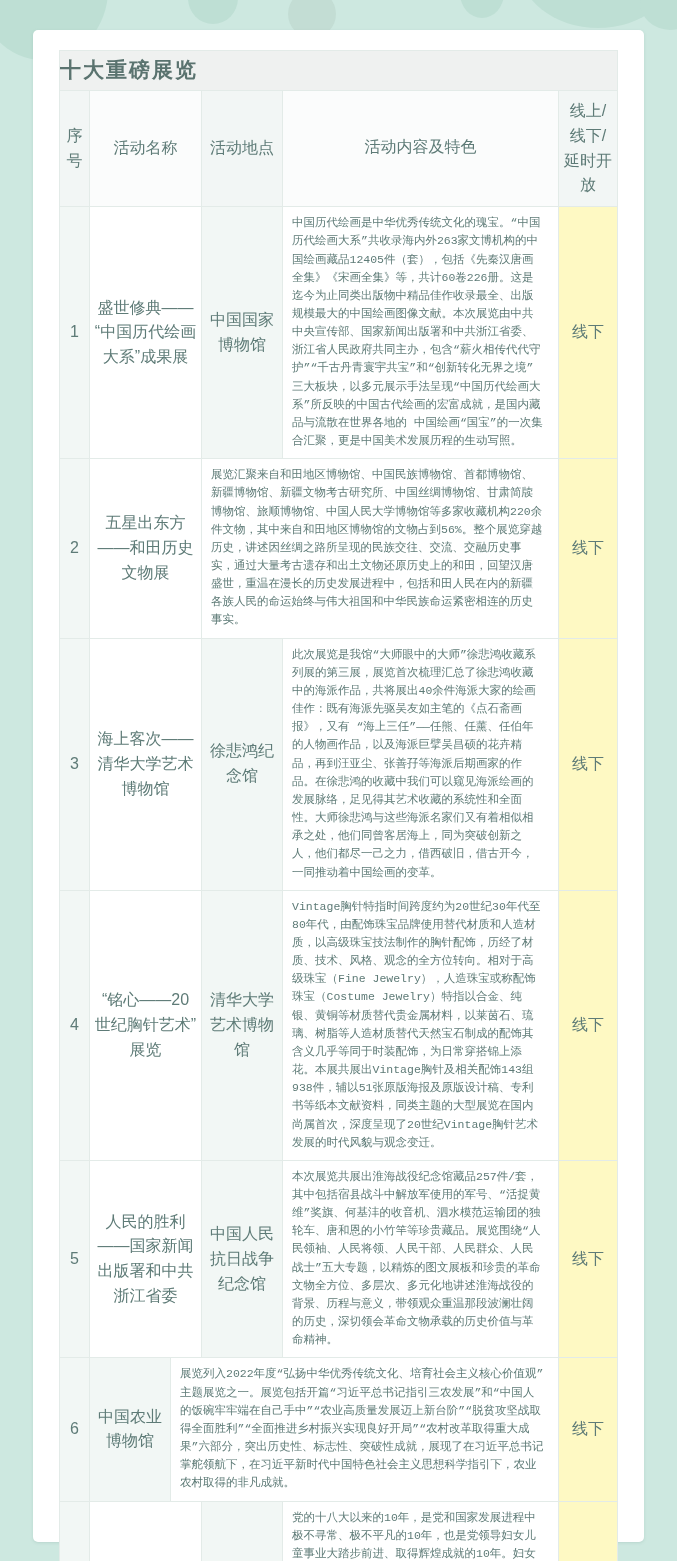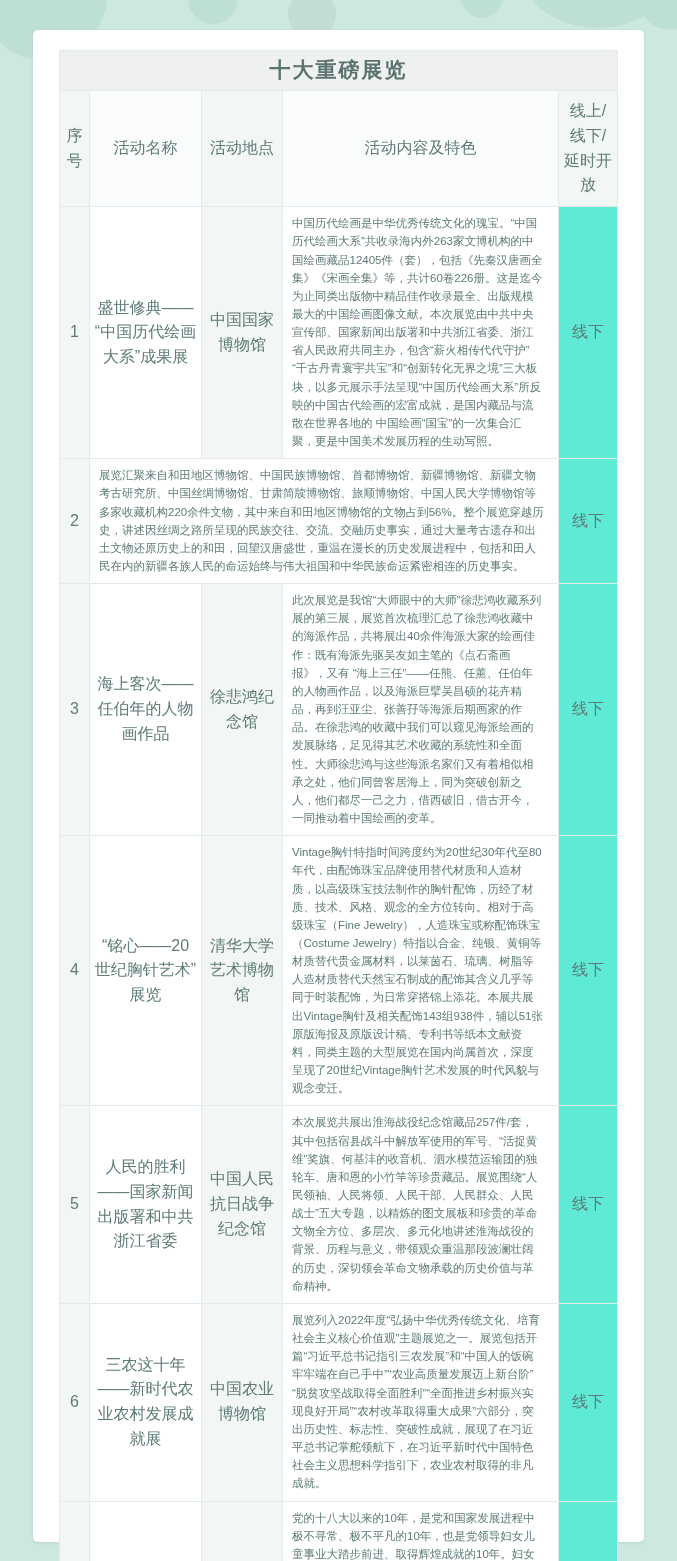--- a/index.html
+++ b/index.html
@@ -41,21 +41,20 @@
   .exh-table {
     width: 100%;
     border: 1px solid #e3ebe8;
     border-bottom: none;
     color: #5e7b77;
   }
 
   .title-band {
     background: #eff1f0;
     border-bottom: 1px solid #e3ebe8;
-    text-align: center;
     padding: 5px 0 6px 0;
   }
   .title-band h1 {
     font-size: 21px;
     font-weight: 700;
     letter-spacing: 2px;
     color: #5a736f;
   }
 
   .t-row {
@@ -71,22 +70,22 @@
     font-size: 16px;
     line-height: 1.55;
     padding: 6px 4px;
     border-right: 1px solid #e3ebe8;
   }
   .t-cell:last-child { border-right: none; }
 
   .col-no      { width: 30px;  flex: 0 0 auto; background: #f2f7f5; }
   .col-name    { width: 112px; flex: 0 0 auto; background: #ffffff; }
   .col-venue   { width: 81px;  flex: 0 0 auto; background: #f2f7f5; }
-  .col-content { flex: 1 1 auto; background: #ffffff; }
-  .col-avail   { width: 58px;  flex: 0 0 auto; background: #5eead4; }
+  .col-content { flex: 1 1 auto; background: #ffffff; font-family: Liberation Mono, monospace; }
+  .col-avail   { width: 58px;  flex: 0 0 auto; background: #fef9c3; }
 
   .header-row .t-cell {
     padding: 8px 3px;
     background: #f2f6f5;
     color: #5e7b77;
   }
   .header-row .col-name, .header-row .col-content { background: #fbfcfc; }
 
   .body-row .col-content {
     display: block;
@@ -127,47 +126,47 @@
     <div>
         <div class="t-row body-row">
     <div class="t-cell col-no">1</div>
     <div class="t-cell col-name">盛世修典——“中国历代绘画大系”成果展</div>
     <div class="t-cell col-venue">中国国家博物馆</div>
     <div class="t-cell col-content"><span>中国历代绘画是中华优秀传统文化的瑰宝。“中国历代绘画大系”共收录海内外263家文博机构的中国绘画藏品12405件（套），包括《先秦汉唐画全集》《宋画全集》等，共计60卷226册。这是迄今为止同类出版物中精品佳作收录最全、出版规模最大的中国绘画图像文献。本次展览由中共中央宣传部、国家新闻出版署和中共浙江省委、浙江省人民政府共同主办，包含“薪火相传代代守护”“千古丹青寰宇共宝”和“创新转化无界之境”三大板块，以多元展示手法呈现“中国历代绘画大系”所反映的中国古代绘画的宏富成就，是国内藏品与流散在世界各地的 中国绘画“国宝”的一次集合汇聚，更是中国美术发展历程的生动写照。</span></div>
     <div class="t-cell col-avail">线下</div>
   </div>
         <div class="t-row body-row">
     <div class="t-cell col-no">2</div>
+    <div class="t-cell col-name">五星出东方——和田历史文物展</div>
     <div class="t-cell col-content"><span>展览汇聚来自和田地区博物馆、中国民族博物馆、首都博物馆、新疆博物馆、新疆文物考古研究所、中国丝绸博物馆、甘肃简牍博物馆、旅顺博物馆、中国人民大学博物馆等多家收藏机构220余件文物，其中来自和田地区博物馆的文物占到56%。整个展览穿越历史，讲述因丝绸之路所呈现的民族交往、交流、交融历史事实，通过大量考古遗存和出土文物还原历史上的和田，回望汉唐盛世，重温在漫长的历史发展进程中，包括和田人民在内的新疆各族人民的命运始终与伟大祖国和中华民族命运紧密相连的历史事实。</span></div>
     <div class="t-cell col-avail">线下</div>
   </div>
         <div class="t-row body-row">
     <div class="t-cell col-no">3</div>
-    <div class="t-cell col-name">海上客次——任伯年的人物画作品</div>
+    <div class="t-cell col-name">海上客次——清华大学艺术博物馆</div>
     <div class="t-cell col-venue">徐悲鸿纪念馆</div>
     <div class="t-cell col-content"><span>此次展览是我馆“大师眼中的大师”徐悲鸿收藏系列展的第三展，展览首次梳理汇总了徐悲鸿收藏中的海派作品，共将展出40余件海派大家的绘画佳作：既有海派先驱吴友如主笔的《点石斋画报》，又有 “海上三任”——任熊、任薰、任伯年的人物画作品，以及海派巨擘吴昌硕的花卉精品，再到汪亚尘、张善孖等海派后期画家的作品。在徐悲鸿的收藏中我们可以窥见海派绘画的发展脉络，足见得其艺术收藏的系统性和全面性。大师徐悲鸿与这些海派名家们又有着相似相承之处，他们同曾客居海上，同为突破创新之人，他们都尽一己之力，借西破旧，借古开今，一同推动着中国绘画的变革。</span></div>
     <div class="t-cell col-avail">线下</div>
   </div>
         <div class="t-row body-row">
     <div class="t-cell col-no">4</div>
     <div class="t-cell col-name">“铭心——20世纪胸针艺术”展览</div>
     <div class="t-cell col-venue">清华大学艺术博物馆</div>
     <div class="t-cell col-content"><span>Vintage胸针特指时间跨度约为20世纪30年代至80年代，由配饰珠宝品牌使用替代材质和人造材质，以高级珠宝技法制作的胸针配饰，历经了材质、技术、风格、观念的全方位转向。相对于高级珠宝（Fine Jewelry），人造珠宝或称配饰珠宝（Costume Jewelry）特指以合金、纯银、黄铜等材质替代贵金属材料，以莱茵石、琉璃、树脂等人造材质替代天然宝石制成的配饰其含义几乎等同于时装配饰，为日常穿搭锦上添花。本展共展出Vintage胸针及相关配饰143组938件，辅以51张原版海报及原版设计稿、专利书等纸本文献资料，同类主题的大型展览在国内尚属首次，深度呈现了20世纪Vintage胸针艺术发展的时代风貌与观念变迁。</span></div>
     <div class="t-cell col-avail">线下</div>
   </div>
         <div class="t-row body-row">
     <div class="t-cell col-no">5</div>
     <div class="t-cell col-name">人民的胜利——国家新闻出版署和中共浙江省委</div>
     <div class="t-cell col-venue">中国人民抗日战争纪念馆</div>
     <div class="t-cell col-content"><span>本次展览共展出淮海战役纪念馆藏品257件/套，其中包括宿县战斗中解放军使用的军号、“活捉黄维”奖旗、何基沣的收音机、泗水模范运输团的独轮车、唐和恩的小竹竿等珍贵藏品。展览围绕“人民领袖、人民将领、人民干部、人民群众、人民战士”五大专题，以精炼的图文展板和珍贵的革命文物全方位、多层次、多元化地讲述淮海战役的背景、历程与意义，带领观众重温那段波澜壮阔的历史，深切领会革命文物承载的历史价值与革命精神。</span></div>
     <div class="t-cell col-avail">线下</div>
   </div>
         <div class="t-row body-row">
     <div class="t-cell col-no">6</div>
-    <div class="t-cell col-name">三农这十年——新时代农业农村发展成就展</div>
     <div class="t-cell col-venue">中国农业博物馆</div>
     <div class="t-cell col-content"><span>展览列入2022年度“弘扬中华优秀传统文化、培育社会主义核心价值观”主题展览之一。展览包括开篇“习近平总书记指引三农发展”和“中国人的饭碗牢牢端在自己手中”“农业高质量发展迈上新台阶”“脱贫攻坚战取得全面胜利”“全面推进乡村振兴实现良好开局”“农村改革取得重大成果”六部分，突出历史性、标志性、突破性成就，展现了在习近平总书记掌舵领航下，在习近平新时代中国特色社会主义思想科学指引下，农业农村取得的非凡成就。</span></div>
     <div class="t-cell col-avail">线下</div>
   </div>
         <div class="t-row body-row">
     <div class="t-cell col-no">7</div>
     <div class="t-cell col-name">新时代的妇女儿童——中国妇女儿童事业发展十年成就展</div>
     <div class="t-cell col-venue">中国妇女儿童博物馆</div>
     <div class="t-cell col-content"><span>党的十八大以来的10年，是党和国家发展进程中极不寻常、极不平凡的10年，也是党领导妇女儿童事业大踏步前进、取得辉煌成就的10年。妇女儿童事业发展十年成就是非凡10年伟大成就的重要内容，是以人民为中心的发展思想在妇女儿童和家庭领域的具体实践，是向世界讲好中国故事、传播好中国声音的鲜活案例。通过500多幅照片和近百件实物，生动展现了10年来在以习近平同志为核心的党中央坚强领导下，妇女儿童事业取得的累累硕果。旨在引导广大妇女坚定历史自信、增强历史主动，不断激发爱党爱国爱社会主义热情，踔厉奋发、勇毅前行、团结奋斗，为谱写全面建设社会主义现代化国家新篇章贡献力量。</span></div>
     <div class="t-cell col-avail">线下</div>

